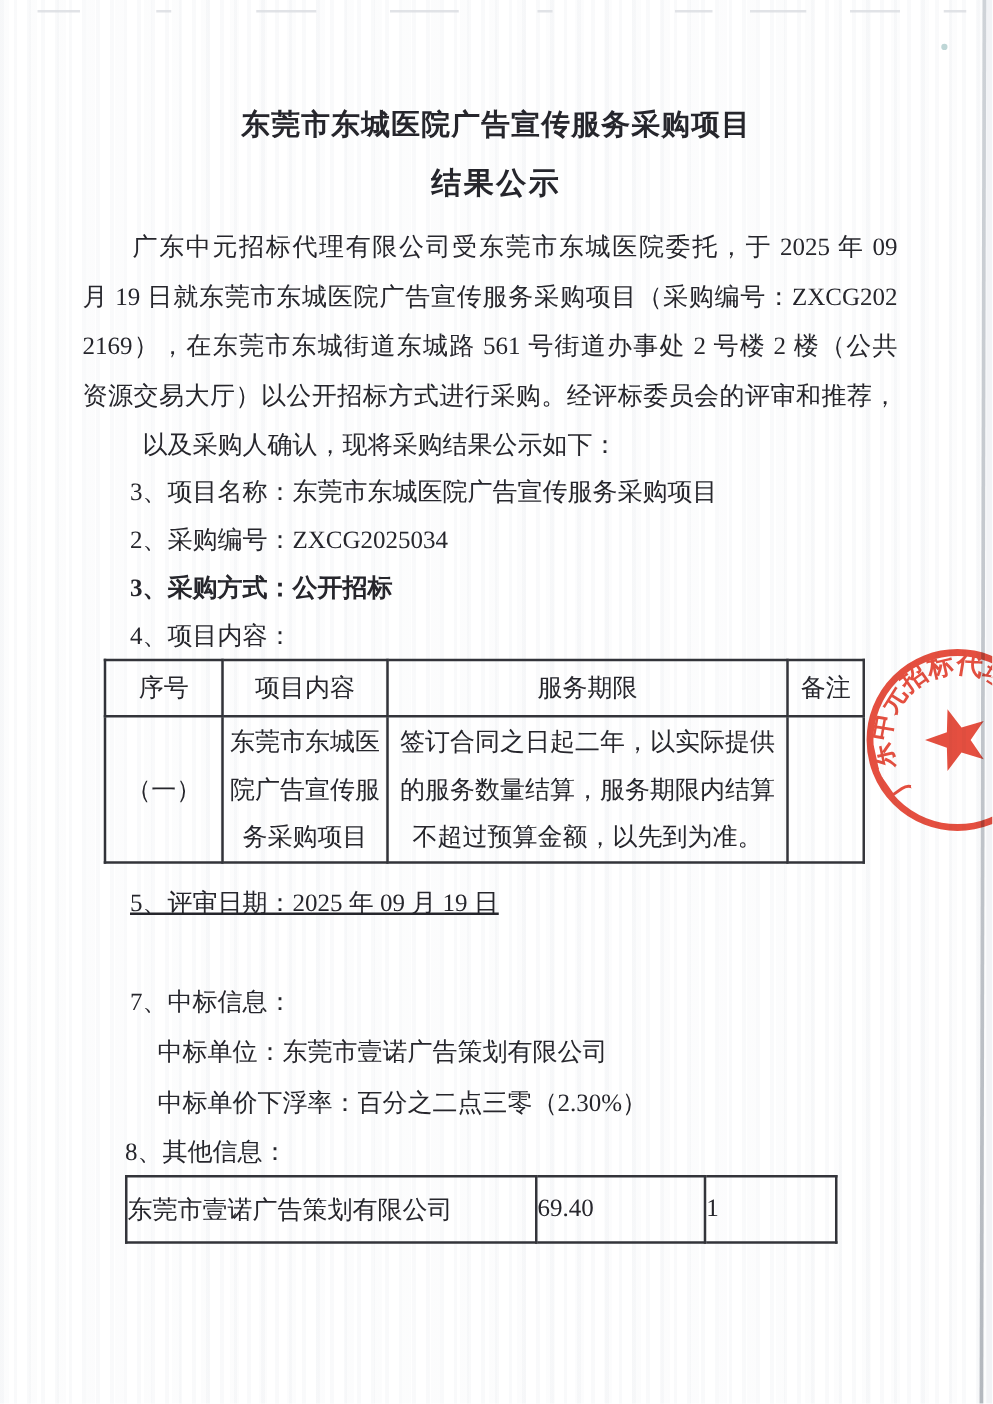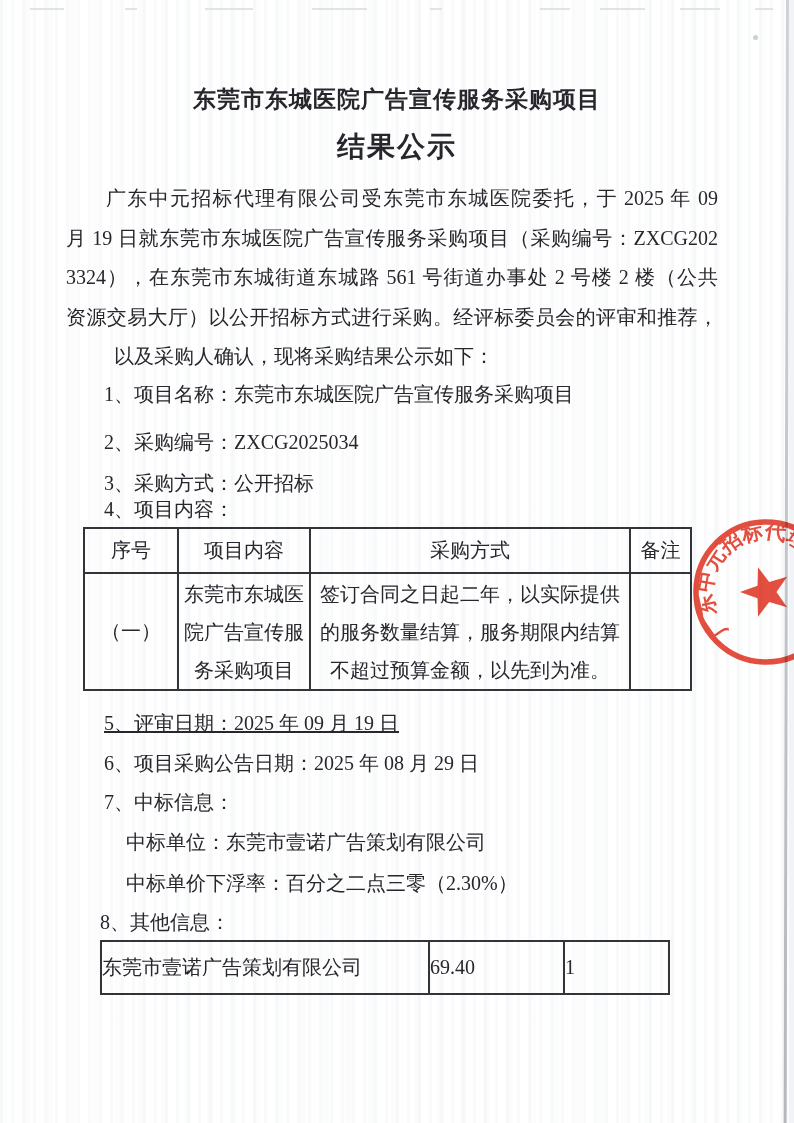--- a/index.html
+++ b/index.html
@@ -7,28 +7,28 @@
     position:relative;width:794px;height:1123px;overflow:hidden;
     background:
       repeating-linear-gradient(90deg, rgba(222,226,232,0.18) 0 3px, rgba(255,255,255,0) 3px 11px),
       repeating-linear-gradient(90deg, rgba(228,231,236,0.12) 0 7px, rgba(255,255,255,0) 7px 23px),
       #ffffff;
     font-family:"Liberation Serif","DejaVu Serif",serif;
     color:#26262c;
   }
   .abs{position:absolute;}
   .title1{top:84px;left:0;width:794px;text-align:center;font-size:23px;font-weight:bold;letter-spacing:1px;line-height:32px;}
-  .title2{top:131px;left:0;width:794px;text-align:center;font-size:28px;font-weight:bold;letter-spacing:2px;line-height:32px;}
+  .title2{top:131px;left:0;width:794px;text-align:center;font-size:24px;font-weight:bold;letter-spacing:2px;line-height:32px;}
   .intro{top:179px;left:66px;width:652px;font-size:20px;}
   .intro .line{height:39.6px;line-height:39.6px;text-align:justify;text-align-last:justify;white-space:nowrap;}
   .intro .line.first{padding-left:40px;width:612px;}
   .intro .line.last{text-align-last:left;margin-left:48px;}
   .item{font-size:20px;line-height:26px;white-space:nowrap;}
-  .it-1{top:381px;left:104px;} .it-2{top:429px;left:104px;}
-  .it-3{top:470px;left:104px;} .it-4{top:496px;left:104px;}
+  .it-1{top:381px;left:104px;} .it-2{top:419px;left:104px;}
+  .it-3{top:458px;left:104px;font-weight:bold;} .it-4{top:496px;left:104px;}
   .it-5{top:710px;left:104px;text-decoration:underline;} .it-6{top:750px;left:104px;}
   .it-7{top:789px;left:104px;}
   .aw-1{top:829px;left:126px;} .aw-2{top:870px;left:126px;}
   .it-8{top:909px;left:100px;}
   table.doc{border-collapse:collapse;table-layout:fixed;font-size:20px;color:#26262c;}
   table.doc td,table.doc th{border:2px solid #33343a;padding:0;vertical-align:middle;font-weight:normal;overflow:hidden;}
   table.t1{top:527px;left:83px;width:607px;}
   .t1 th{height:43px;font-weight:bold;text-align:center;}
   .t1 td{height:115px;}
   .t1 .c-seq{text-align:center;}
@@ -62,55 +62,54 @@
   <div class="abs top-dash" style="left:680px;width:40px;"></div>
   <div class="abs top-dash" style="left:755px;width:18px;"></div>
   <div class="abs speck" style="top:35px;left:753px;width:5px;height:5px;background:rgba(110,165,165,0.45);"></div>
 
   <div class="abs title1">东莞市东城医院广告宣传服务采购项目</div>
   <div class="abs title2">结果公示</div>
 
   <div class="abs intro">
     <div class="line first">广东中元招标代理有限公司受东莞市东城医院委托，于 2025 年 09</div>
     <div class="line">月 19 日就东莞市东城医院广告宣传服务采购项目（采购编号：ZXCG202</div>
-    <div class="line">3324），在东莞市东城街道东城路 561 号街道办事处 2 号楼 2 楼（公共</div>
+    <div class="line">2169），在东莞市东城街道东城路 561 号街道办事处 2 号楼 2 楼（公共</div>
     <div class="line">资源交易大厅）以公开招标方式进行采购。经评标委员会的评审和推荐，</div>
     <div class="line last">以及采购人确认，现将采购结果公示如下：</div>
   </div>
 
-  <div class="abs item it-1">1、项目名称：东莞市东城医院广告宣传服务采购项目</div>
+  <div class="abs item it-1">3、项目名称：东莞市东城医院广告宣传服务采购项目</div>
   <div class="abs item it-2">2、采购编号：ZXCG2025034</div>
   <div class="abs item it-3">3、采购方式：公开招标</div>
   <div class="abs item it-4">4、项目内容：</div>
 
   <table class="abs doc t1">
     <colgroup>
         <col style="width:94px">
         <col style="width:132px">
         <col style="width:320px">
         <col style="width:61px">
       </colgroup>
     <tbody>
         <tr>
       <th>序号</th>
       <th>项目内容</th>
-      <th>采购方式</th>
+      <th>服务期限</th>
       <th>备注</th>
     </tr>
     <tr>
       <td class="c-seq">（一）</td>
       <td class="c-content">东莞市东城医院广告宣传服务采购项目</td>
       <td class="c-term">签订合同之日起二年，以实际提供的服务数量结算，服务期限内结算不超过预算金额，以先到为准。</td>
       <td class="c-remark"></td>
     </tr>
   </tbody>
     </table>
 
   <div class="abs item it-5">5、评审日期：2025 年 09 月 19 日</div>
-  <div class="abs item it-6">6、项目采购公告日期：2025 年 08 月 29 日</div>
   <div class="abs item it-7">7、中标信息：</div>
   <div class="abs item aw-1">中标单位：东莞市壹诺广告策划有限公司</div>
   <div class="abs item aw-2">中标单价下浮率：百分之二点三零（2.30%）</div>
   <div class="abs item it-8">8、其他信息：</div>
 
   <table class="abs doc t2">
     <colgroup>
         <col style="width:328px">
         <col style="width:135px">
         <col style="width:105px">

